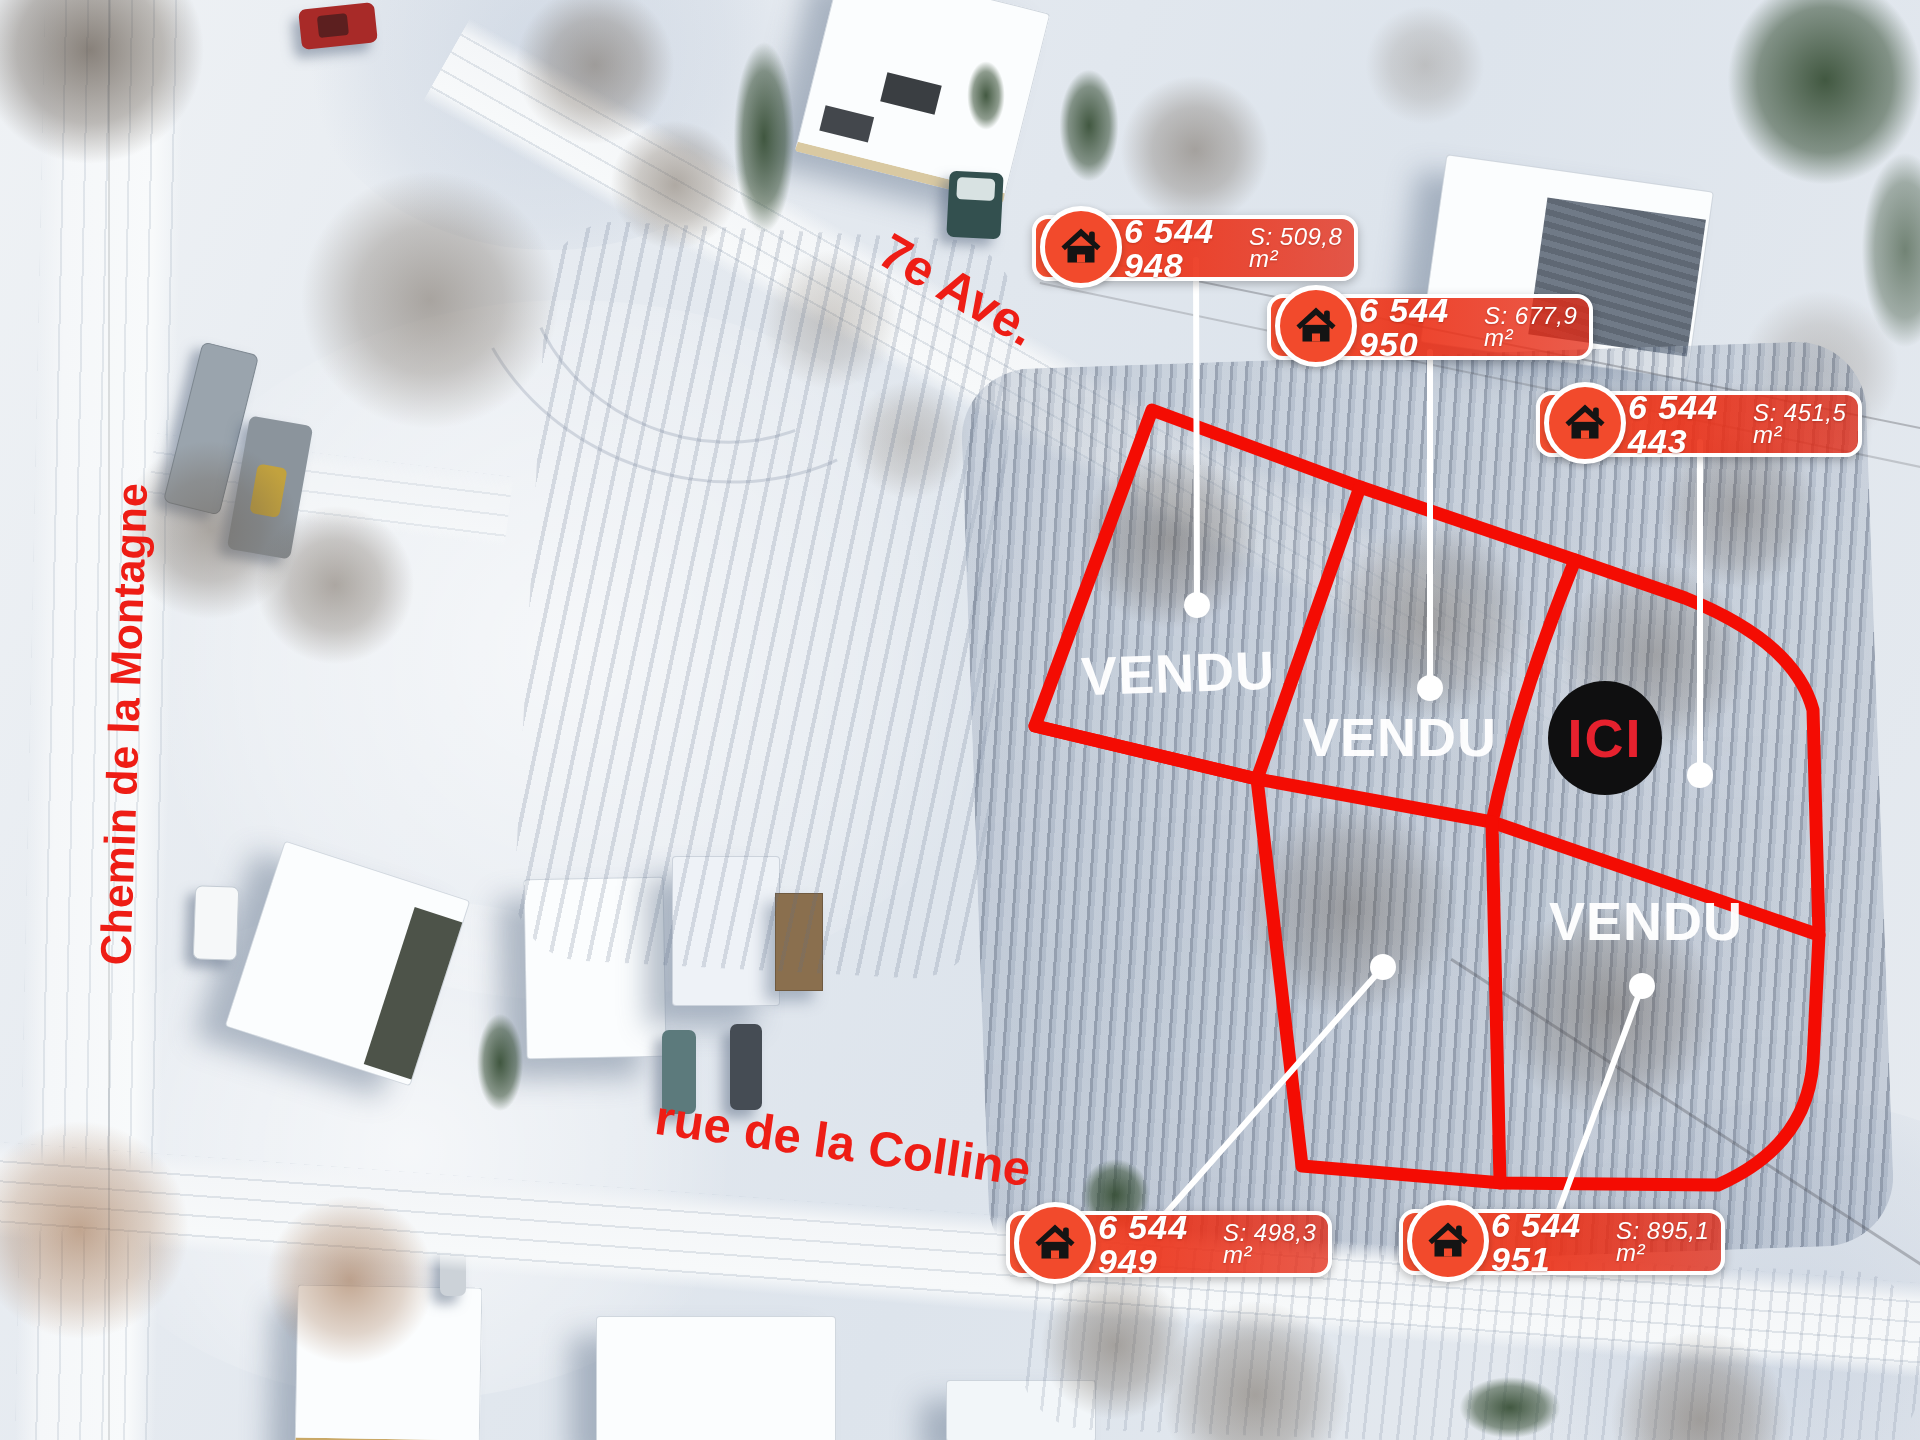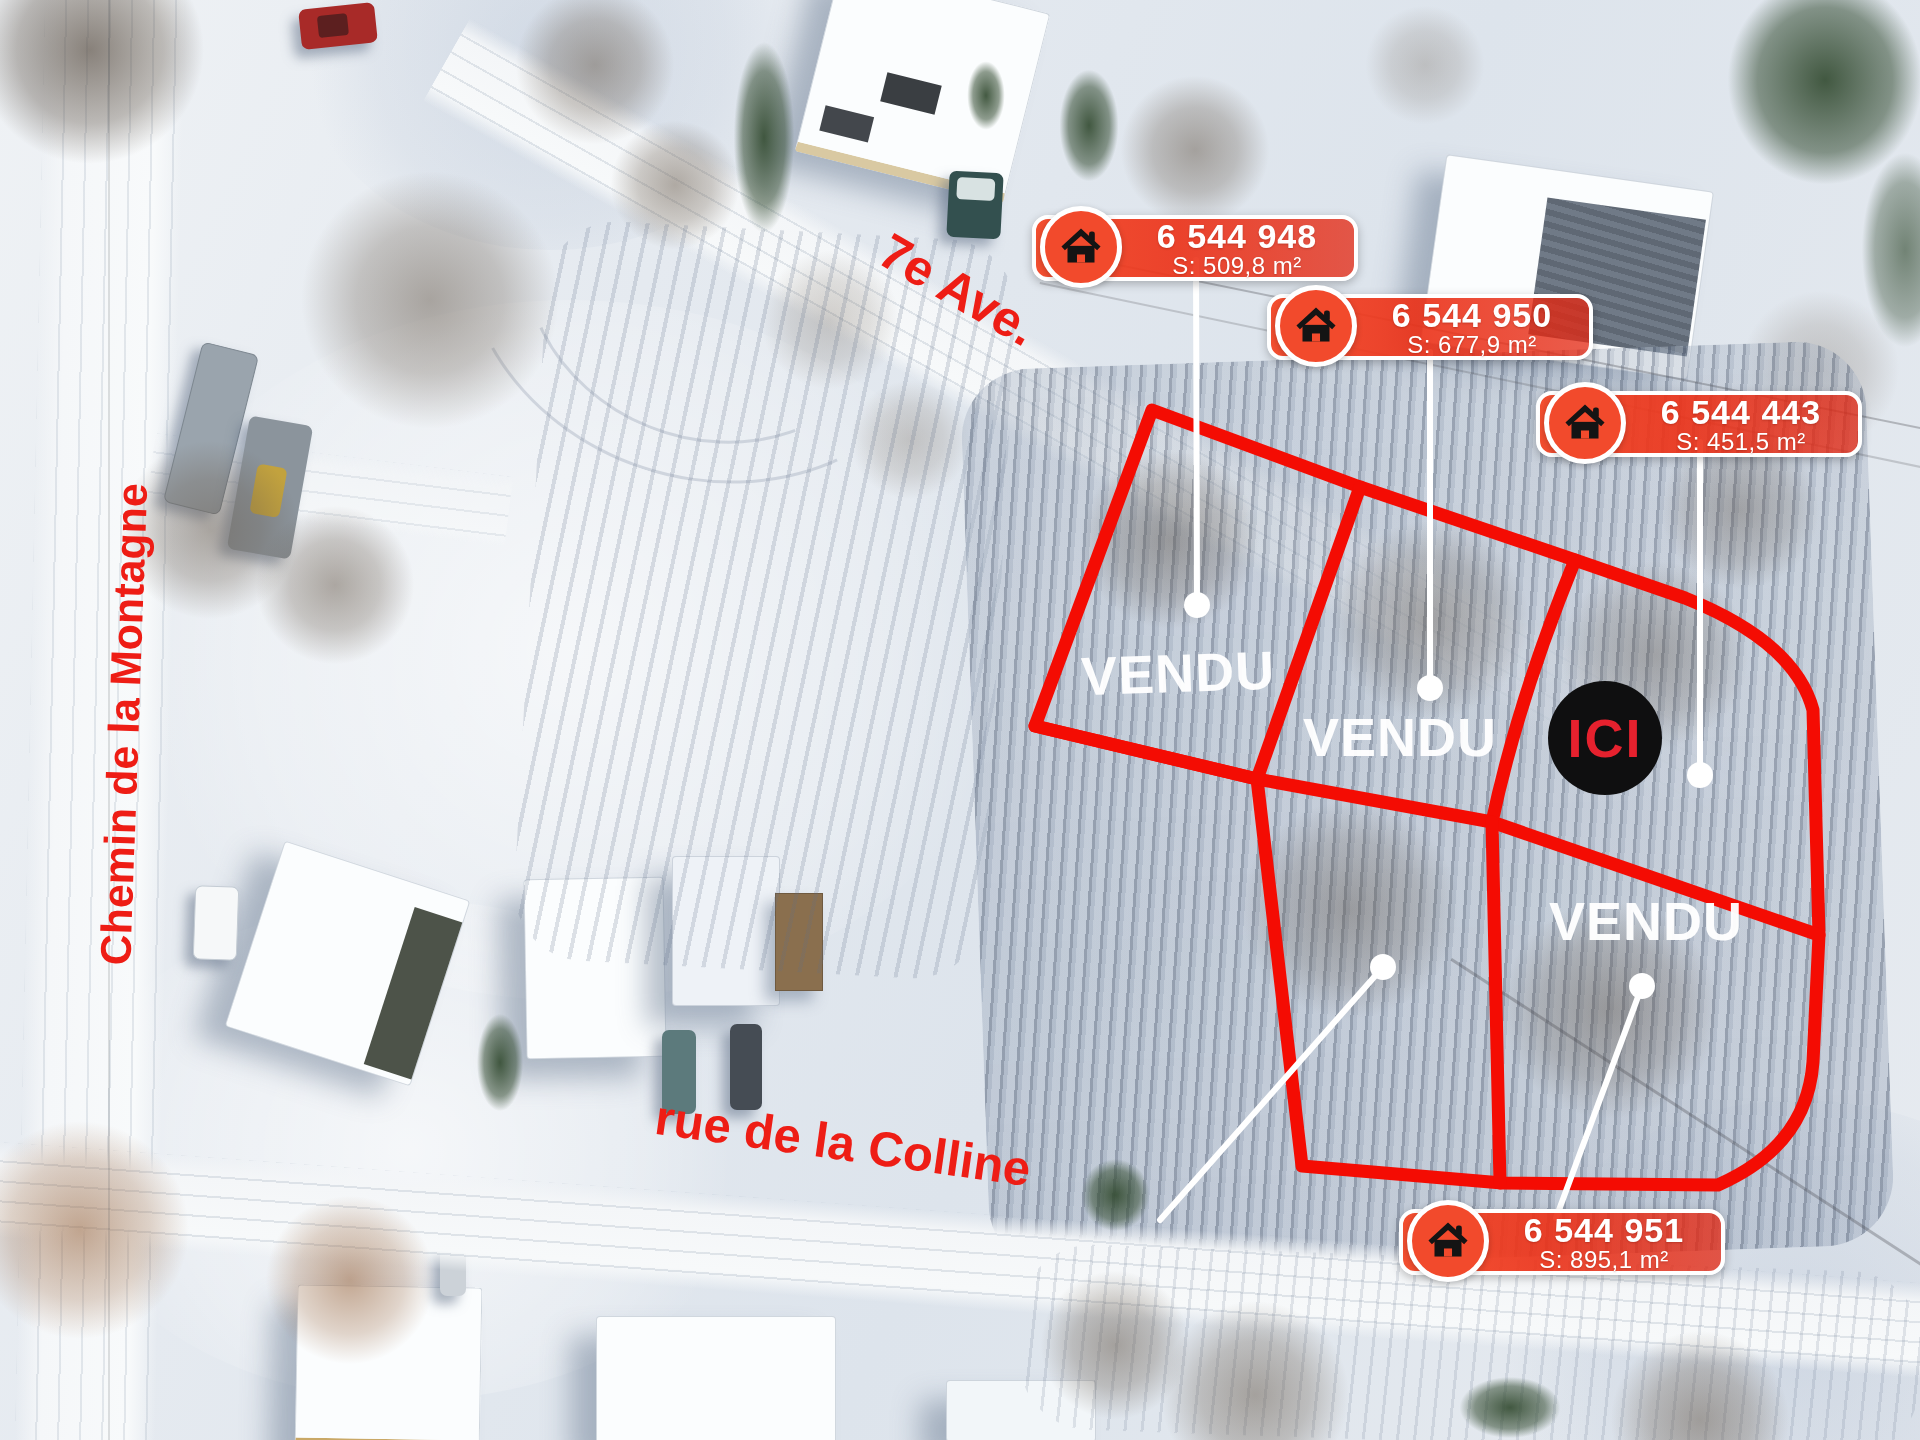--- a/index.html
+++ b/index.html
@@ -42,22 +42,22 @@
   #ici{position:absolute;left:1548px;top:681px;width:114px;height:114px;border-radius:50%;
     background:#0f0f10;color:#e6212e;font-weight:bold;font-size:54px;letter-spacing:2px;
     text-align:center;line-height:114px;}
   .badge{position:absolute;width:326px;height:66px;border:4px solid #fff;border-radius:16px;
     background:linear-gradient(90deg,rgba(244,74,42,.97) 0%,rgba(236,48,22,.90) 45%,rgba(228,36,14,.74) 100%);
     box-shadow:0 3px 10px rgba(0,0,0,.25);}
   .badge .circ{position:absolute;left:4px;top:-13px;width:82px;height:82px;border:5px solid #fff;
     border-radius:50%;background:#f24a2c;display:flex;align-items:center;justify-content:center;
     box-shadow:0 2px 6px rgba(0,0,0,.22);}
   .badge .txt{position:absolute;left:88px;right:4px;top:0;bottom:0;display:flex;
-    flex-direction:column;align-items:center;justify-content:space-between;color:#fff;
-    text-shadow:0 1px 2px rgba(120,20,5,.35);}
+    align-items:center;justify-content:space-between;color:#fff;
+    text-shadow:0 1px 2px rgba(120,20,5,.35);font-style:italic;}
   .badge .num{font-size:34px;font-weight:bold;line-height:34px;letter-spacing:1px;}
   .badge .sur{font-size:24px;line-height:22px;letter-spacing:.5px;}
 </style>
 </head>
 <body>
 
 <div id="stage">
 
   <div>
     <div class="snowpatch" style="left:120px;top:300px;width:900px;height:700px;"></div>
@@ -220,20 +220,34 @@
         <rect x="6.6" y="15.2" width="18.8" height="11.6" fill="#141414"></rect>
         <rect x="13.2" y="21.2" width="5.6" height="5.6" fill="#f24a2c"></rect>
       </svg>
     </div>
     <div class="txt">
       <div class="num">6 544 443</div>
       <div class="sur">S: 451,5 m²</div>
     </div>
   </div>
 
+  <div class="badge" style="left:1006px;top:1211px;">
+    <div class="circ">
+      <svg viewBox="0 0 32 32" width="46" height="46">
+        <rect x="21.6" y="5.2" width="4" height="7.5" rx="1.6" fill="#141414"></rect>
+        <polygon points="16,3.2 29.6,15.6 27.2,18.2 16,8.4 4.8,18.2 2.4,15.6" fill="#141414"></polygon>
+        <rect x="6.6" y="15.2" width="18.8" height="11.6" fill="#141414"></rect>
+        <rect x="13.2" y="21.2" width="5.6" height="5.6" fill="#f24a2c"></rect>
+      </svg>
+    </div>
+    <div class="txt">
+      <div class="num">6 544 949</div>
+      <div class="sur">S: 498,3 m²</div>
+    </div>
+  </div>
 
   <div class="badge" style="left:1399px;top:1209px;">
     <div class="circ">
       <svg viewBox="0 0 32 32" width="46" height="46">
         <rect x="21.6" y="5.2" width="4" height="7.5" rx="1.6" fill="#141414"></rect>
         <polygon points="16,3.2 29.6,15.6 27.2,18.2 16,8.4 4.8,18.2 2.4,15.6" fill="#141414"></polygon>
         <rect x="6.6" y="15.2" width="18.8" height="11.6" fill="#141414"></rect>
         <rect x="13.2" y="21.2" width="5.6" height="5.6" fill="#f24a2c"></rect>
       </svg>
     </div>

